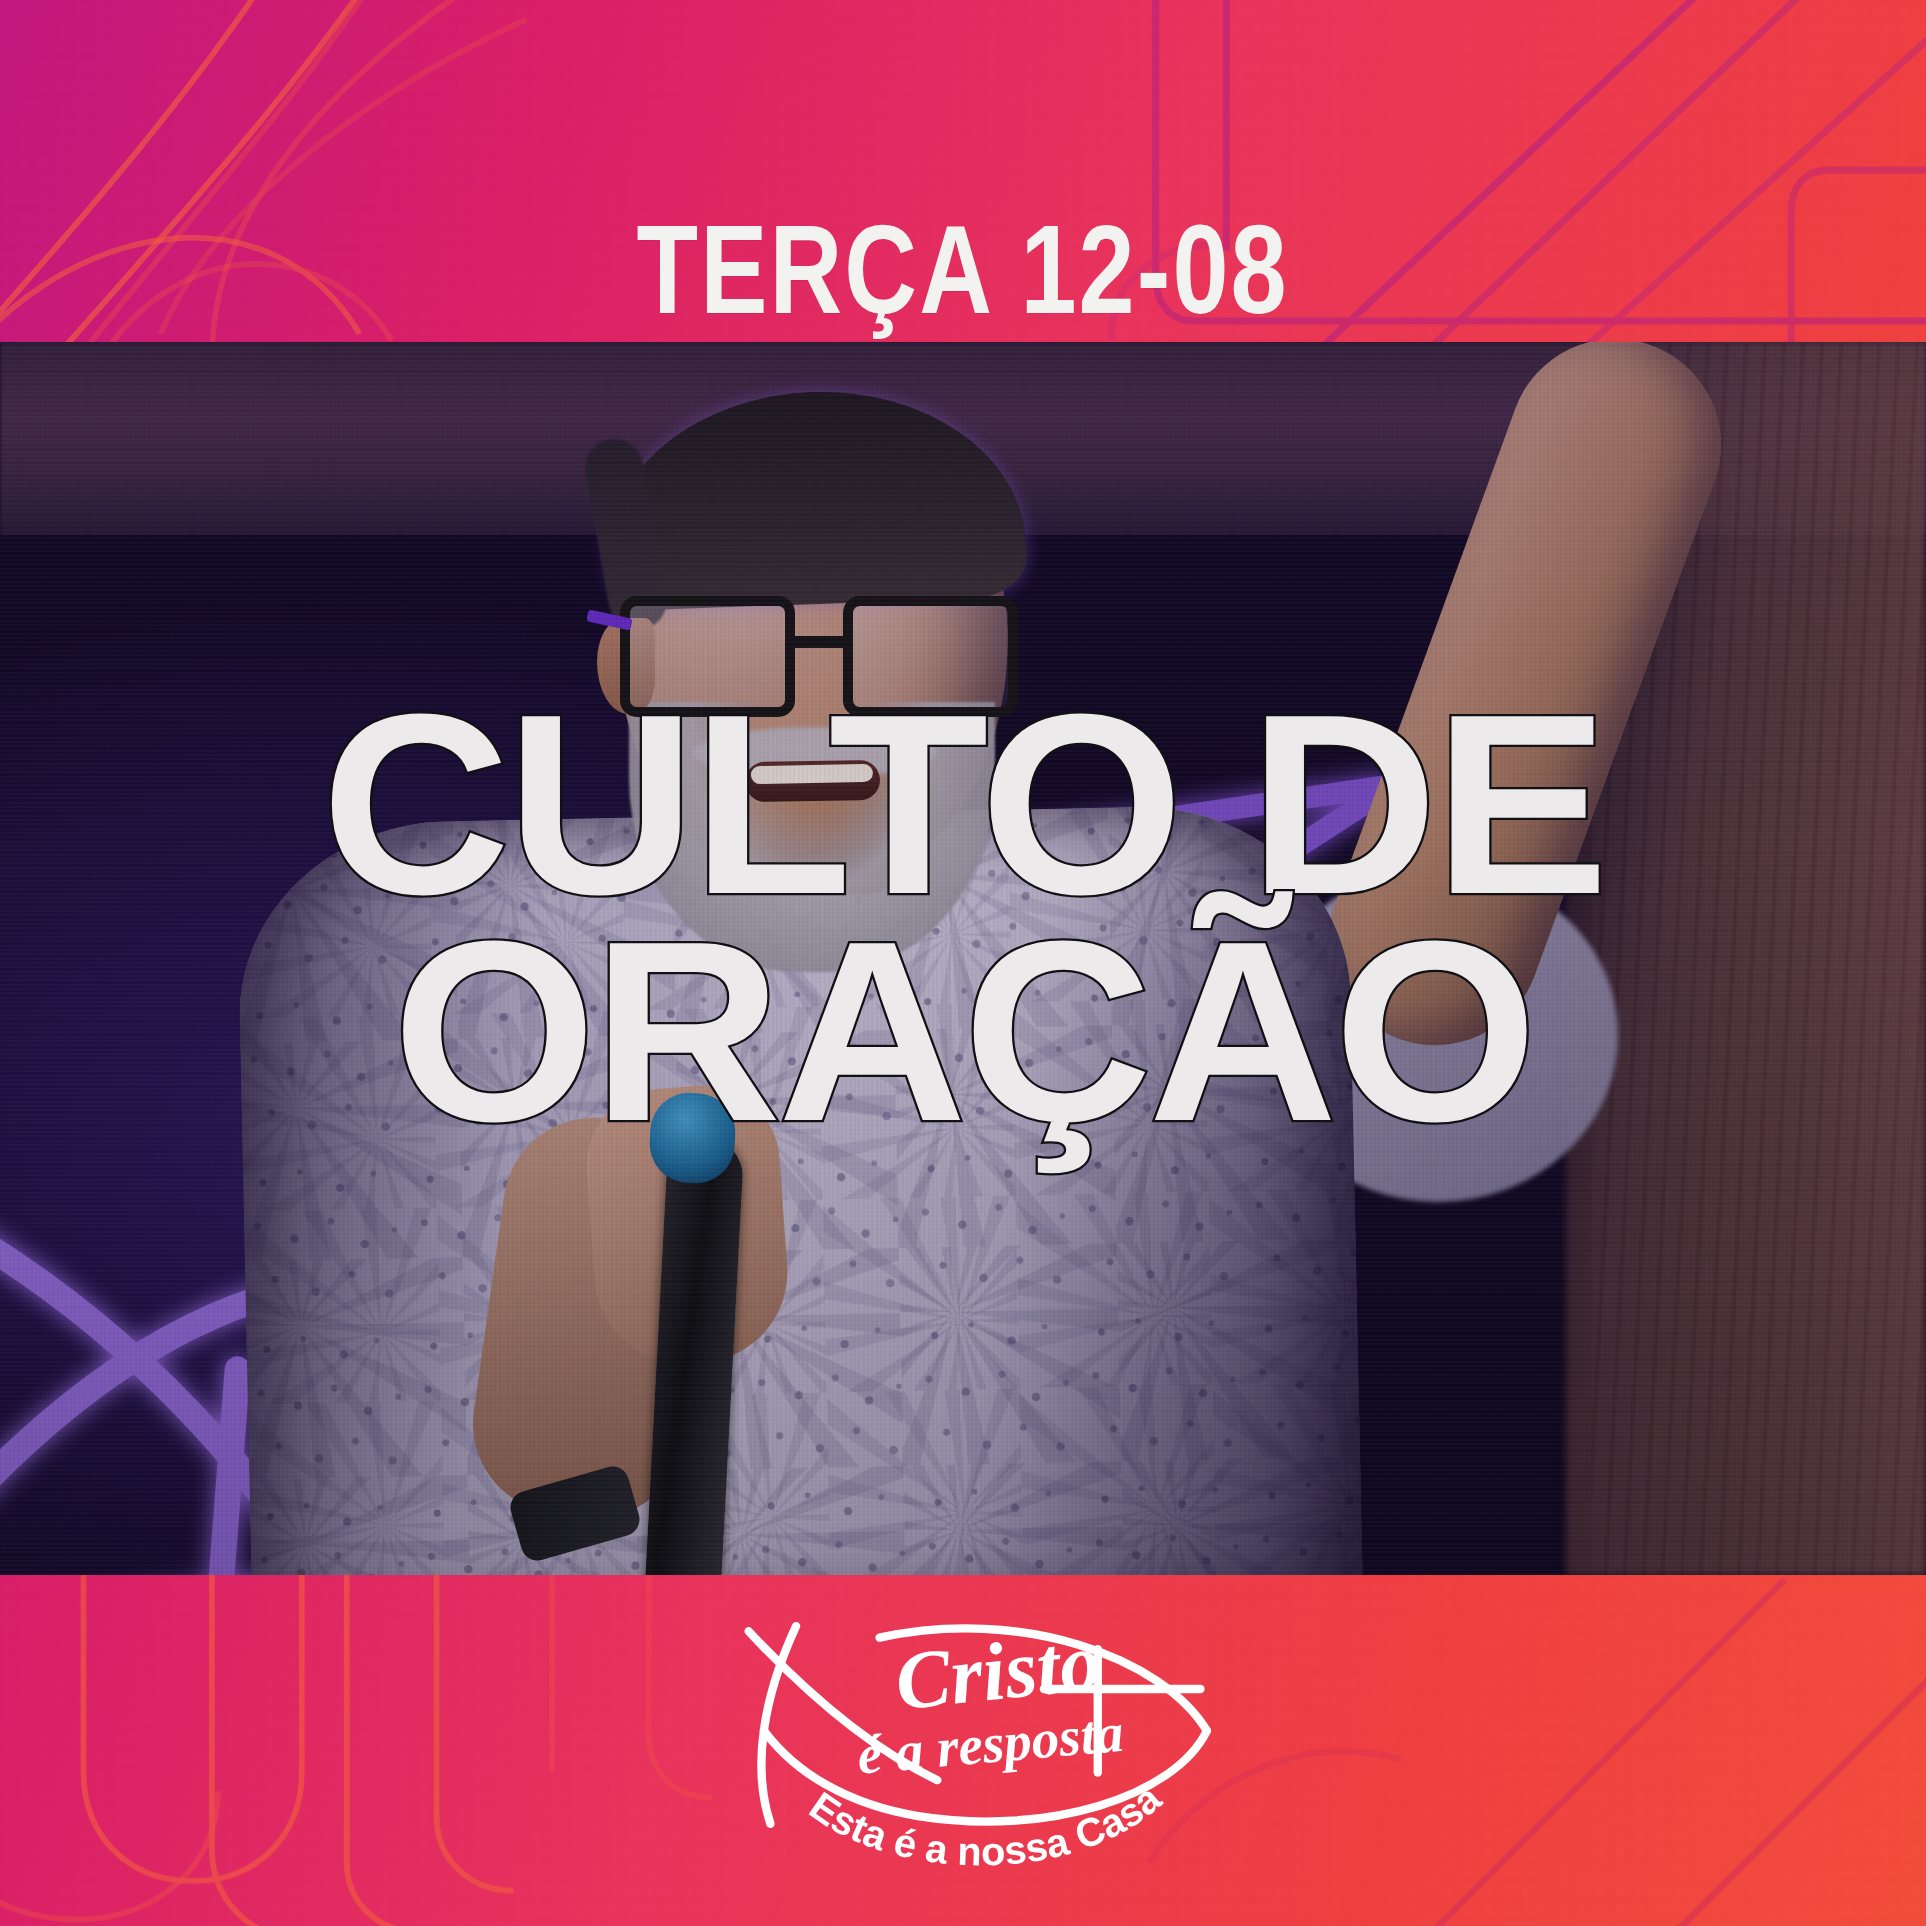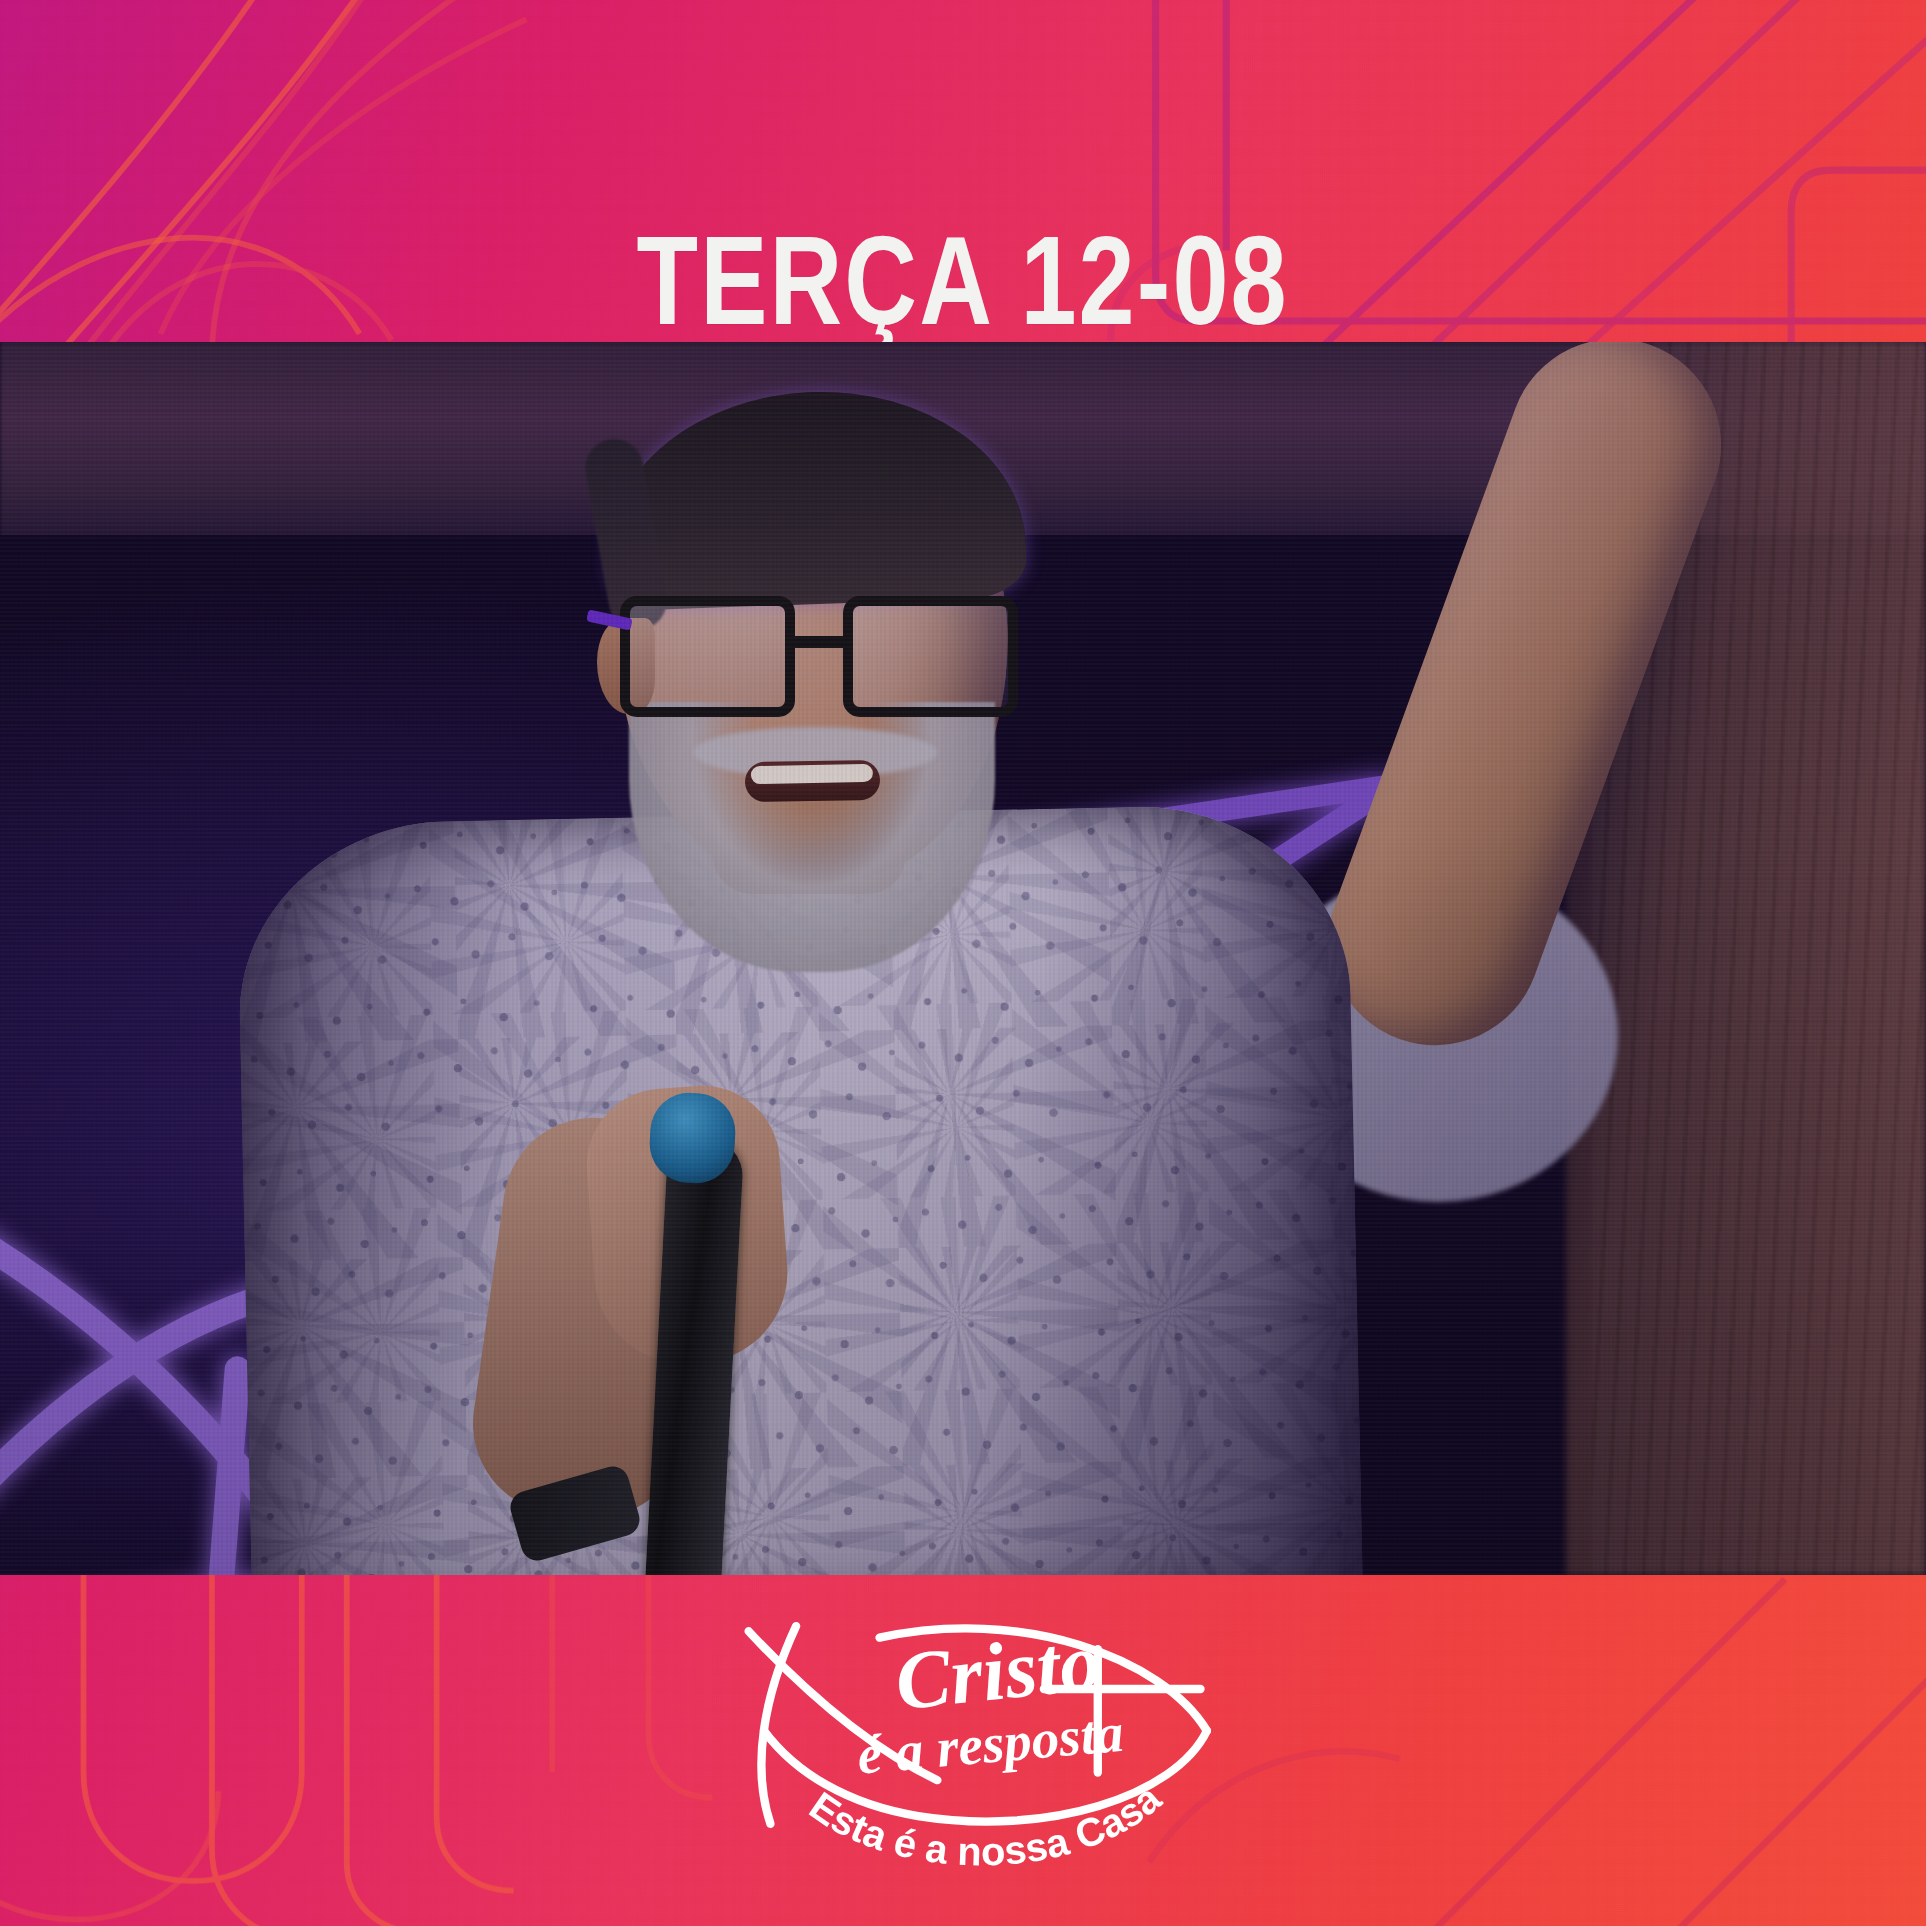--- a/index.html
+++ b/index.html
@@ -27,21 +27,21 @@
   }
 
   
   .header{
     position:absolute;left:0;top:0;width:1926px;height:342px;
     overflow:hidden;
   }
   .header-inner{
     position:absolute;inset:0;
     display:flex;align-items:flex-end;justify-content:center;
-    padding-bottom:3px;
+    padding-bottom:14px;
   }
   .header-date{
     font-family:"Liberation Sans", sans-serif;
     font-weight:bold;
     font-size:126px;
     line-height:0.92;
     letter-spacing:2.6px;
     color:#f2f2f0;
     transform:scaleX(0.80);
     transform-origin:center bottom;
@@ -386,20 +386,24 @@
       <div class="hand"></div>
       <div class="mic"></div>
       <div class="mic-top"></div>
       <div class="watch"></div>
     </div>
 
     <div class="photo-grade"></div>
     <div class="photo-grain"></div>
   </div>
 
+  <div class="title">
+    <span class="title-line l1">CULTO DE</span>
+    <span class="title-line l2">ORAÇÃO</span>
+  </div>
 
   <div class="footer">
     <div class="logo">
       <svg viewBox="0 0 860 430">
         <g fill="none" stroke="#ffffff" stroke-width="13" stroke-linecap="round">
 
           <path d="M 300 40 C 520 -8 740 70 810 185"></path>
           <path d="M 810 185 C 760 288 560 350 360 318 C 250 300 168 250 120 185"></path>
 
           <path d="M 170 22 C 120 130 100 240 130 330"></path>

